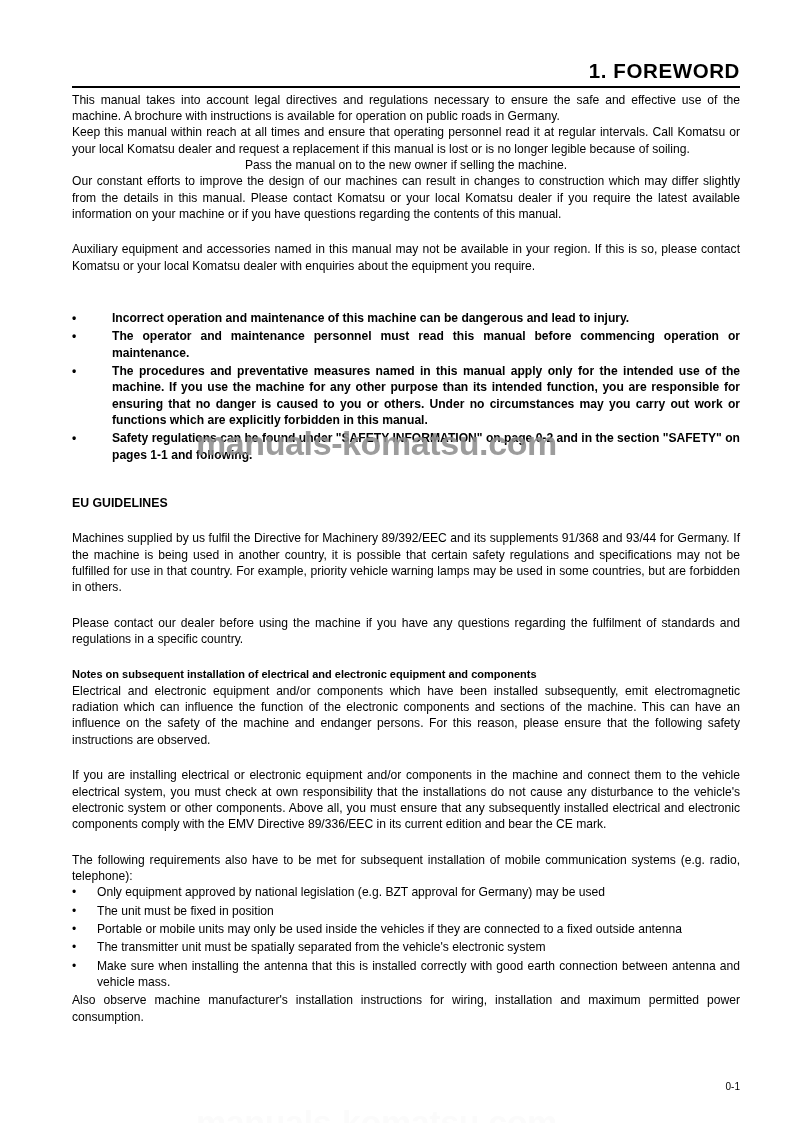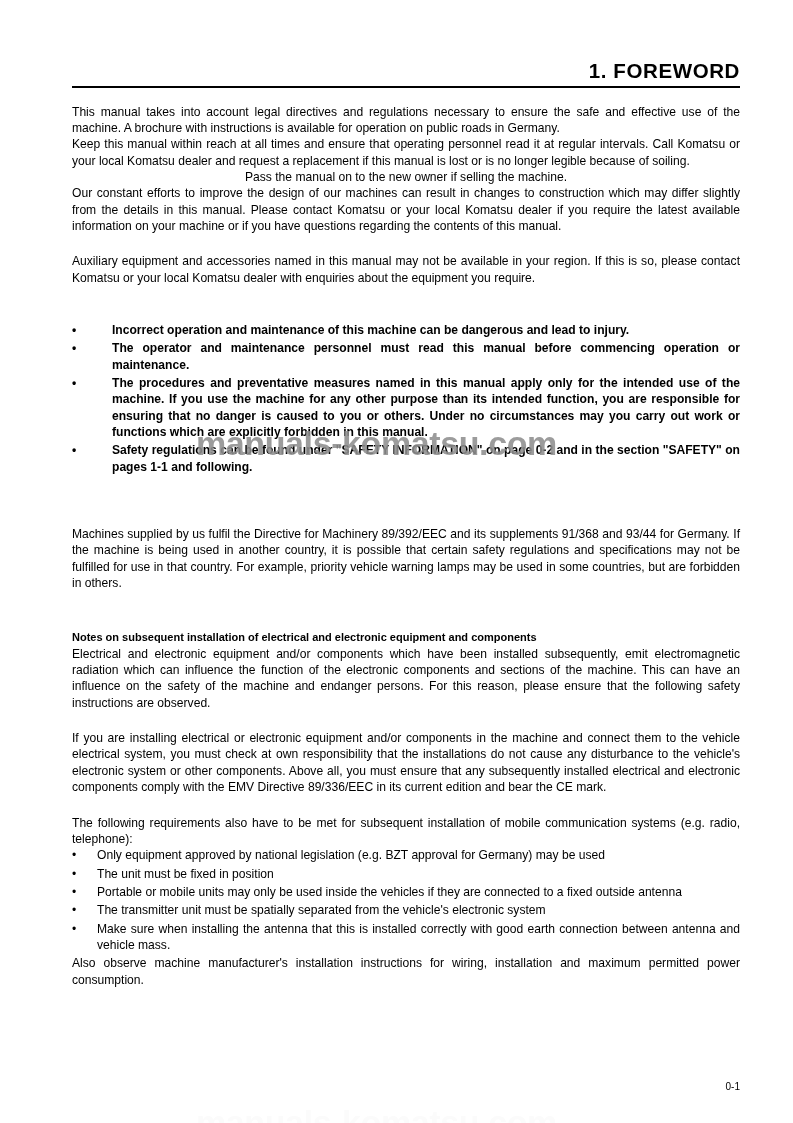--- a/index.html
+++ b/index.html
@@ -38,21 +38,21 @@
     margin: 0;
   }
   .header-rule {
     margin-top: 4px;
     border-top: 2.4px solid #000;
     width: 100%;
   }
 
   
   .body {
-    padding-top: 16px;
+    padding-top: 4px;
     font-size: 12.1px;
     line-height: 16.35px;
   }
   p.para {
     margin: 0;
     text-align: justify;
     text-justify: inter-word;
   }
   p.para.noj {
     text-align: center;
@@ -180,27 +180,29 @@
           <span class="btext">The procedures and preventative measures named in this manual apply only for the intended use of the machine. If you use the machine for any other purpose than its intended function, you are responsible for ensuring that no danger is caused to you or others. Under no circumstances may you carry out work or functions which are explicitly forbidden in this manual.</span>
         </li>
         <li>
           <span class="bullet">•</span>
           <span class="btext">Safety regulations can be found under "SAFETY INFORMATION" on page 0-2 and in the section "SAFETY" on pages 1-1 and following.</span>
         </li>
       </ul>
 
       <div class="gap-lg"></div>
 
+      <p class="section-head">EU GUIDELINES</p>
 
       <div class="gap-md"></div>
 
       <p class="para">Machines supplied by us fulfil the Directive for Machinery 89/392/EEC and its supplements 91/368 and 93/44 for Germany. If the machine is being used in another country, it is possible that certain safety regulations and specifications may not be fulfilled for use in that country. For example, priority vehicle warning lamps may be used in some countries, but are forbidden in others.</p>
 
       <div class="gap-md"></div>
 
+      <p class="para">Please contact our dealer before using the machine if you have any questions regarding the fulfilment of standards and regulations in a specific country.</p>
 
       <div class="gap-md"></div>
 
       <p class="subsection-head">Notes on subsequent installation of electrical and electronic equipment and components</p>
       <p class="para">Electrical and electronic equipment and/or components which have been installed subsequently, emit electromagnetic radiation which can influence the function of the electronic components and sections of the machine. This can have an influence on the safety of the machine and endanger persons. For this reason, please ensure that the following safety instructions are observed.</p>
 
       <div class="gap-md"></div>
 
       <p class="para">If you are installing electrical or electronic equipment and/or components in the machine and connect them to the vehicle electrical system, you must check at own responsibility that the installations do not cause any disturbance to the vehicle's electronic system or other components. Above all, you must ensure that any subsequently installed electrical and electronic components comply with the EMV Directive 89/336/EEC in its current edition and bear the CE mark.</p>
 

